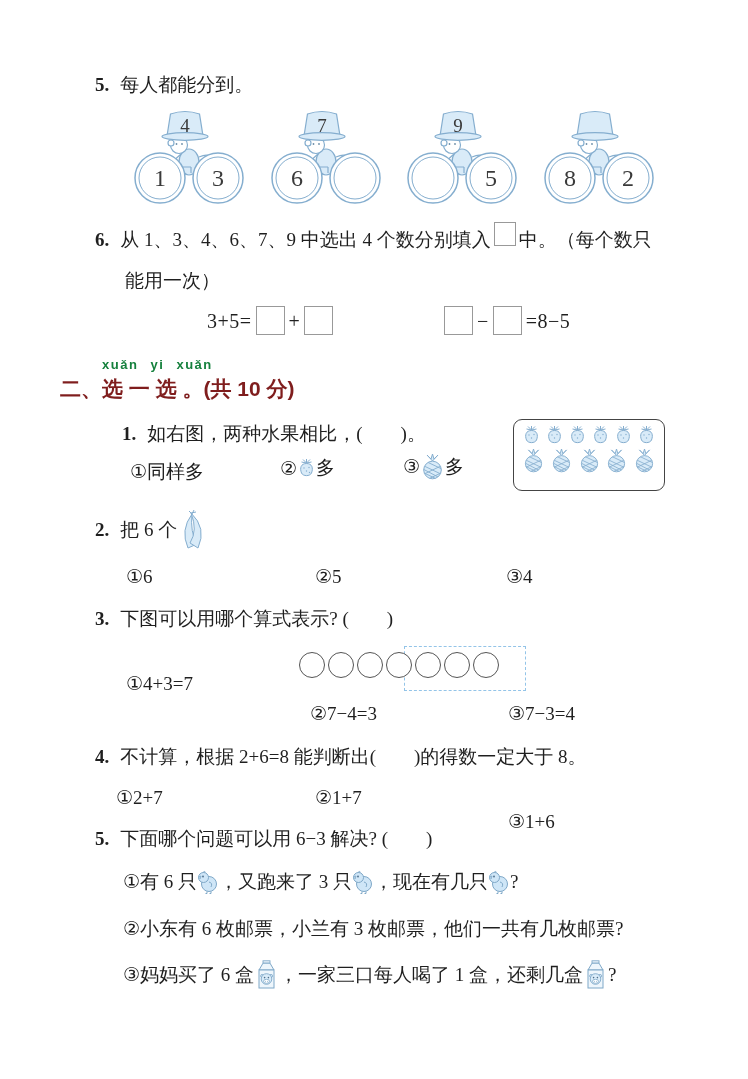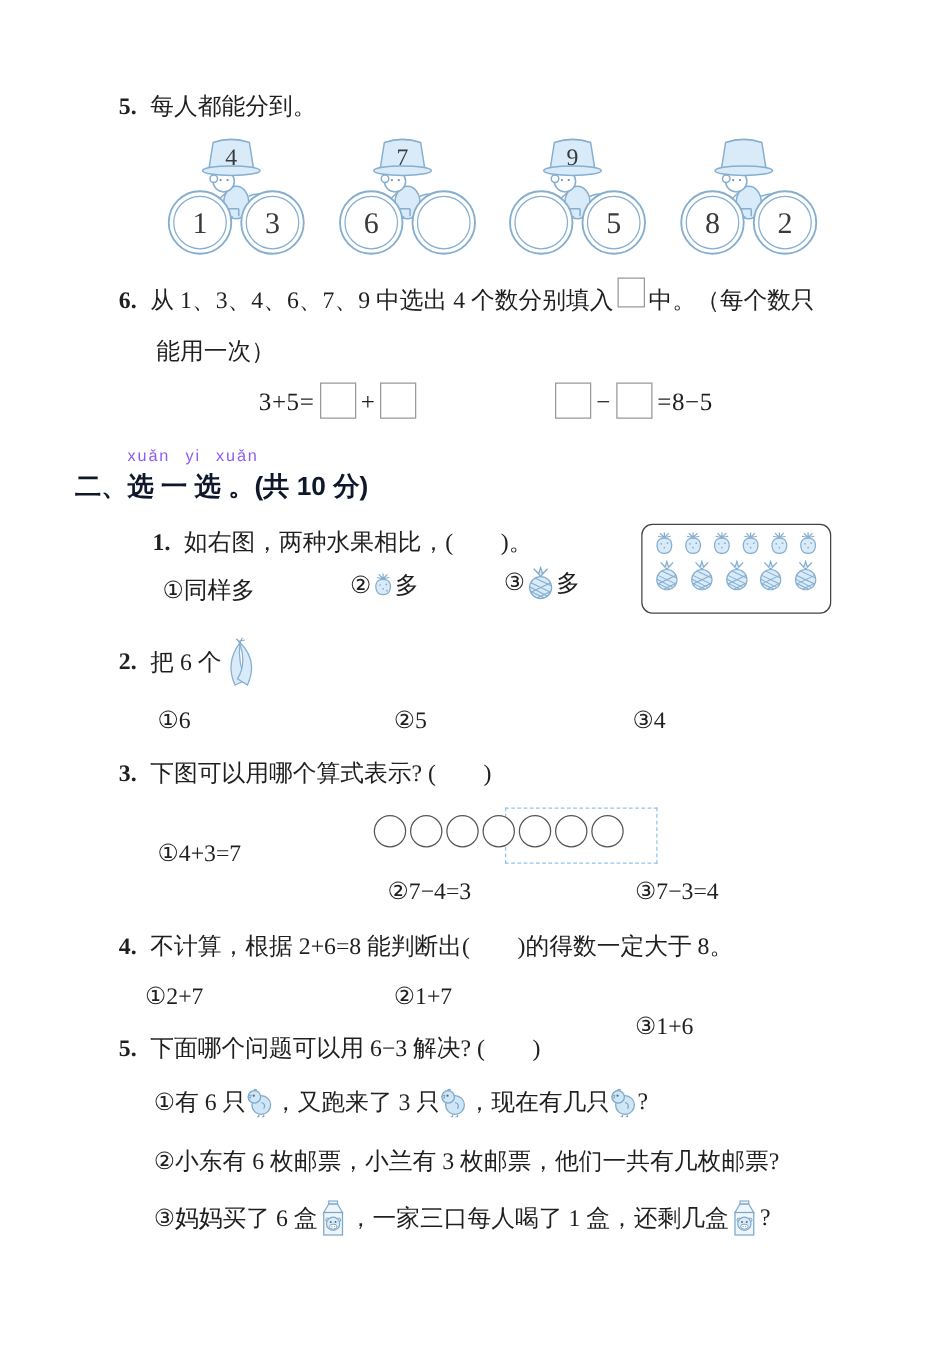--- a/index.html
+++ b/index.html
@@ -3,23 +3,23 @@
 <meta charset="utf-8">
 <style>
   html,body{margin:0;padding:0;background:#ffffff;}
   .page{position:relative;width:748px;height:1079px;background:#ffffff;overflow:hidden;
         font-family:"Liberation Serif","DejaVu Serif","DejaVu Sans",serif;color:#1f1f1f;}
   .abs{position:absolute;white-space:nowrap;}
   .qline{display:flex;align-items:baseline;font-size:19px;}
   .qnum{font-weight:bold;margin-right:11px;}
   .opt{font-size:19px;}
   .flexline{display:flex;align-items:center;font-size:19px;}
-  .pinyin{font-family:"Liberation Sans","DejaVu Sans",sans-serif;font-size:13px;color:#8b5cf6;
-          letter-spacing:1.5px;word-spacing:7px;}
-  .secTitle{font-family:"Liberation Sans","DejaVu Sans",sans-serif;font-weight:bold;font-size:21px;color:#0f172a;}
+  .pinyin{font-family:"Liberation Sans","DejaVu Sans",sans-serif;font-size:13px;color:#15803d;
+          letter-spacing:1.5px;word-spacing:7px;font-weight:bold;}
+  .secTitle{font-family:"Liberation Sans","DejaVu Sans",sans-serif;font-weight:bold;font-size:21px;color:#7f1d1d;}
   .eq{font-size:20px;letter-spacing:0.5px;}
   .ansbox{display:inline-block;width:27px;height:27px;border:1px solid #999;background:#fff;
           vertical-align:-7px;margin:0 4px;}
   .smallbox{display:inline-block;width:20px;height:22px;border:1px solid #999;background:#fff;
           vertical-align:-5px;margin:0 3px;}
   .fruitbox{position:absolute;left:513px;top:419px;width:152px;height:72px;border:1.2px solid #444;
           border-radius:9px;padding:5px 8px;box-sizing:border-box;background:#fff;}
   .fruitrow{display:flex;justify-content:space-between;align-items:center;}
   .dotrow{position:absolute;left:299px;top:652px;display:flex;gap:3px;z-index:2;}
   .dot{width:26px;height:26px;border:1.5px solid #555;border-radius:50%;background:#fff;box-sizing:border-box;}

